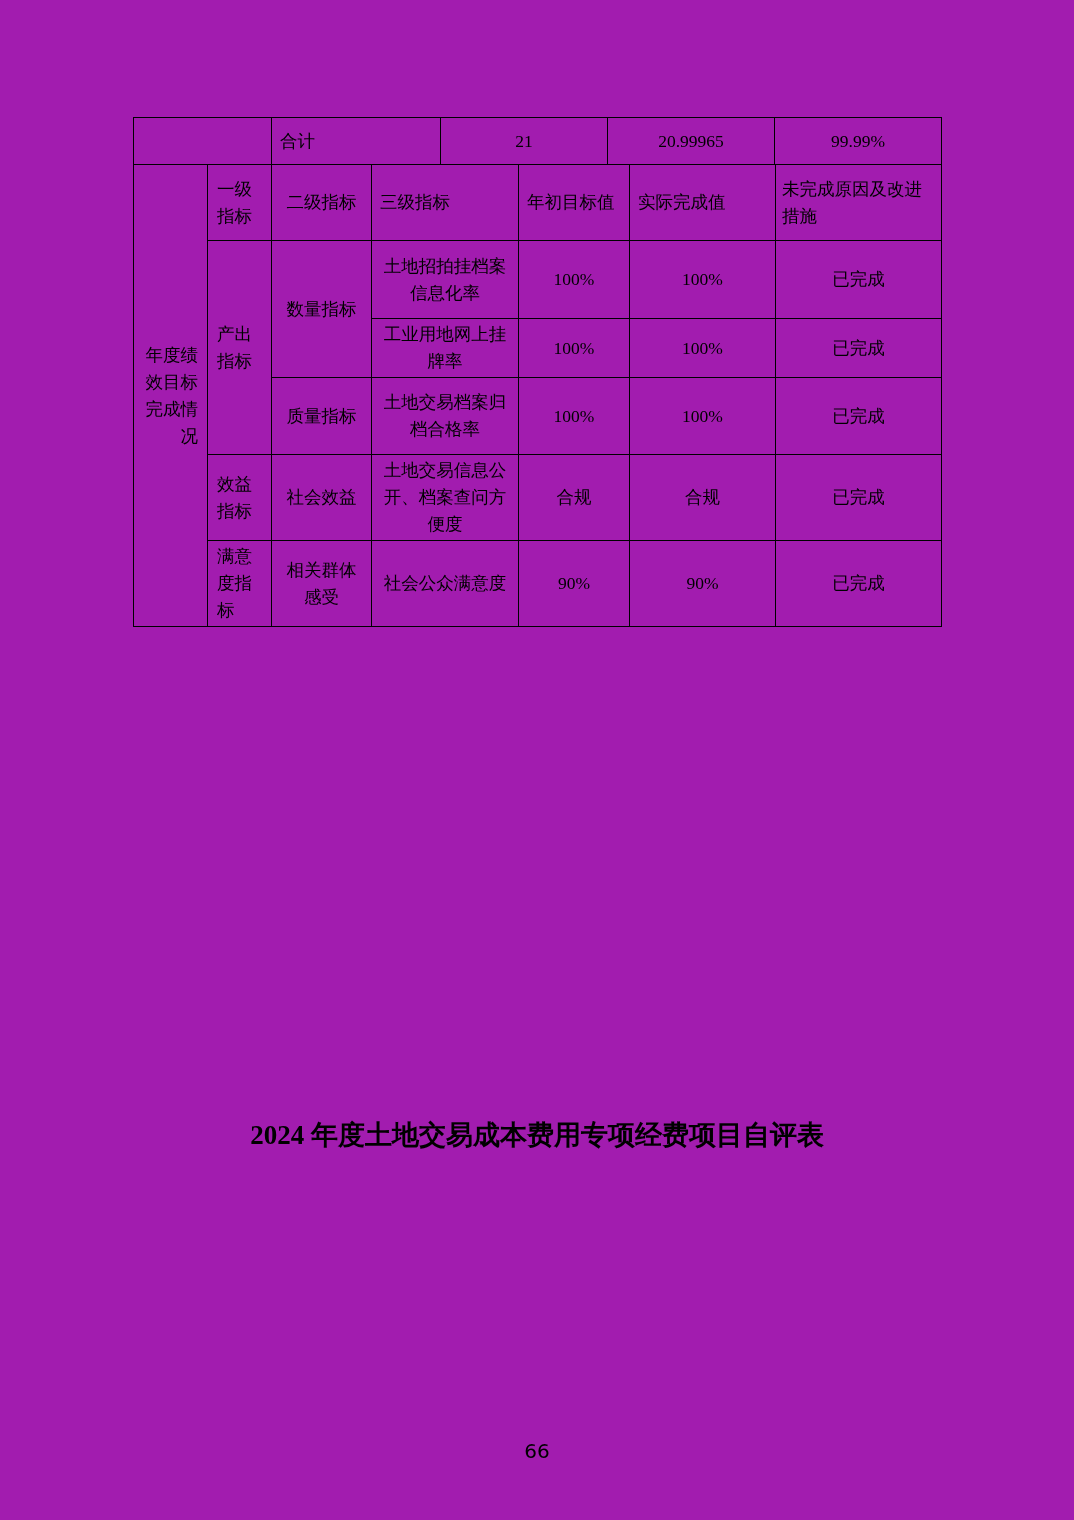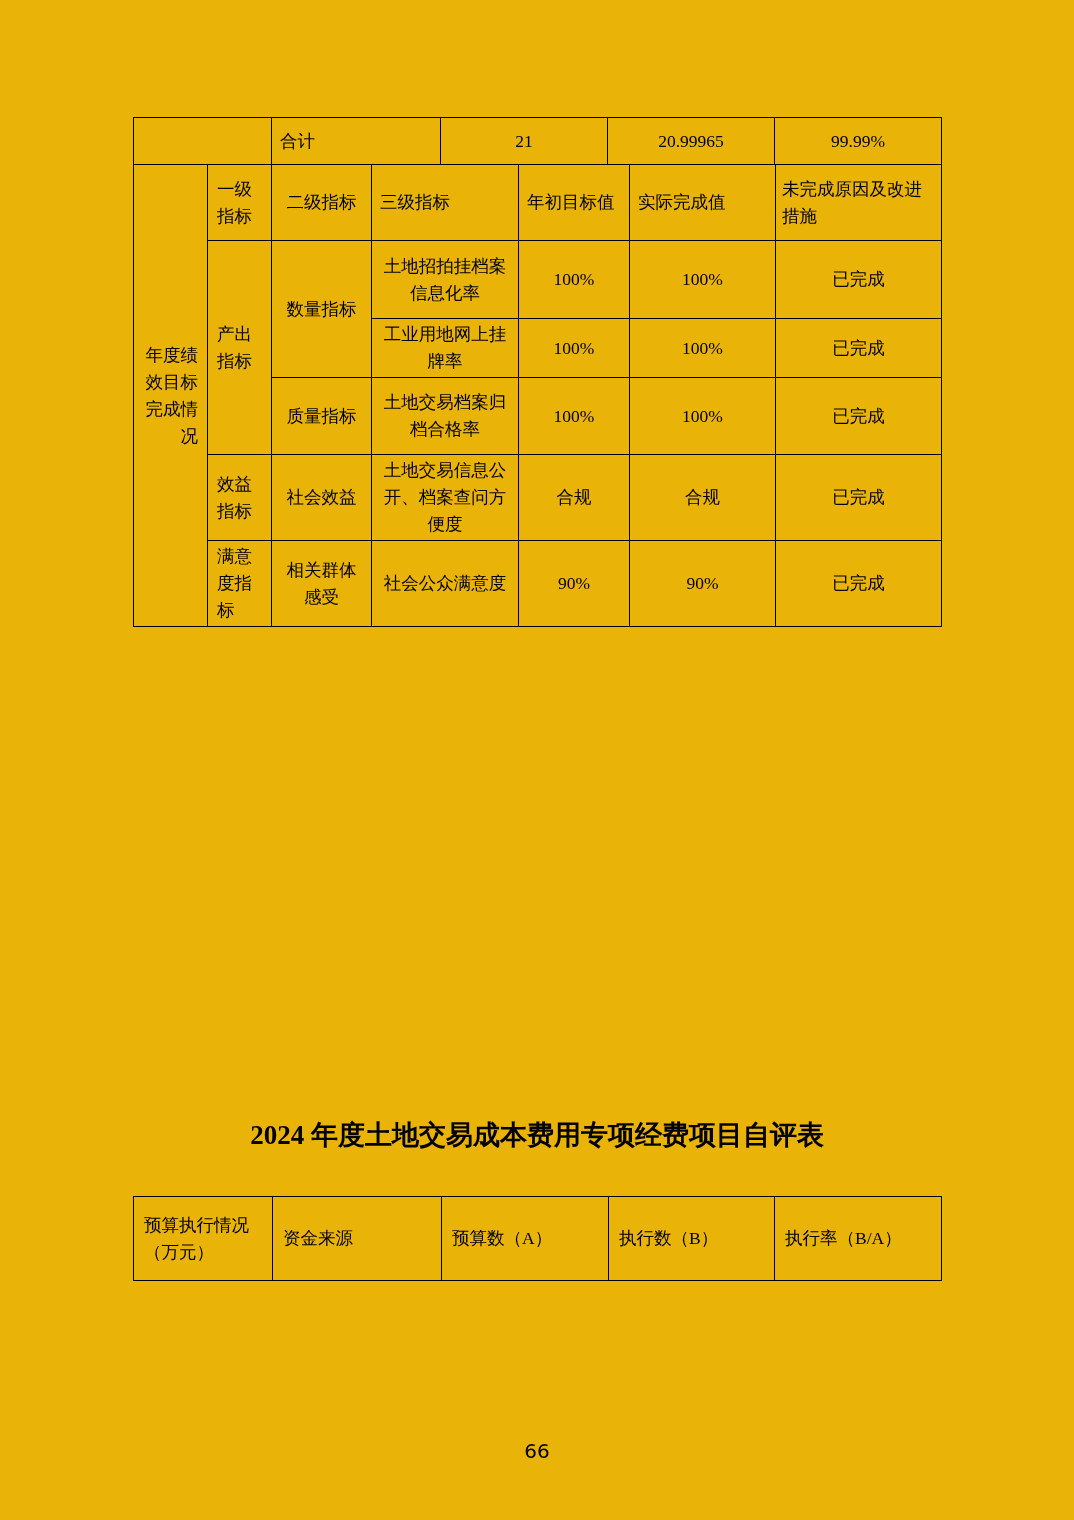--- a/index.html
+++ b/index.html
@@ -1,21 +1,21 @@
 <!DOCTYPE html>
 <html><head>
 <meta charset="utf-8">
 <style>
   * { margin:0; padding:0; box-sizing:border-box; }
   html, body { background:#ffffff; }
   .page {
     position:relative;
     width:1074px;
     height:1520px;
-    background:#eab308;
+    background:#a21caf;
     color:#000000;
     font-family:"Liberation Serif","DejaVu Serif",serif;
     overflow:hidden;
   }
   table.doc {
     position:absolute;
     border-collapse:collapse;
     table-layout:fixed;
     font-size:17.5px;
     line-height:27px;
@@ -160,25 +160,18 @@
     <colgroup>
       <col style="width:139px">
         <col style="width:169px">
         <col style="width:135px">
         <col style="width:32px">
         <col style="width:166px">
         <col style="width:29px">
         <col style="width:138px">
     </colgroup>
     <tbody>
-    <tr style="height:84px">
-      <td class="lbl">预算执行情况（万元）</td>
-      <td class="lbl">资金来源</td>
-      <td class="lbl" colspan="2">预算数（A）</td>
-      <td class="lbl">执行数（B）</td>
-      <td class="lbl" colspan="2">执行率（B/A）</td>
-    </tr>
   </tbody>
     </table>
 
   <div class="page-number">66</div>
 
 </div>
 
 </body></html>

